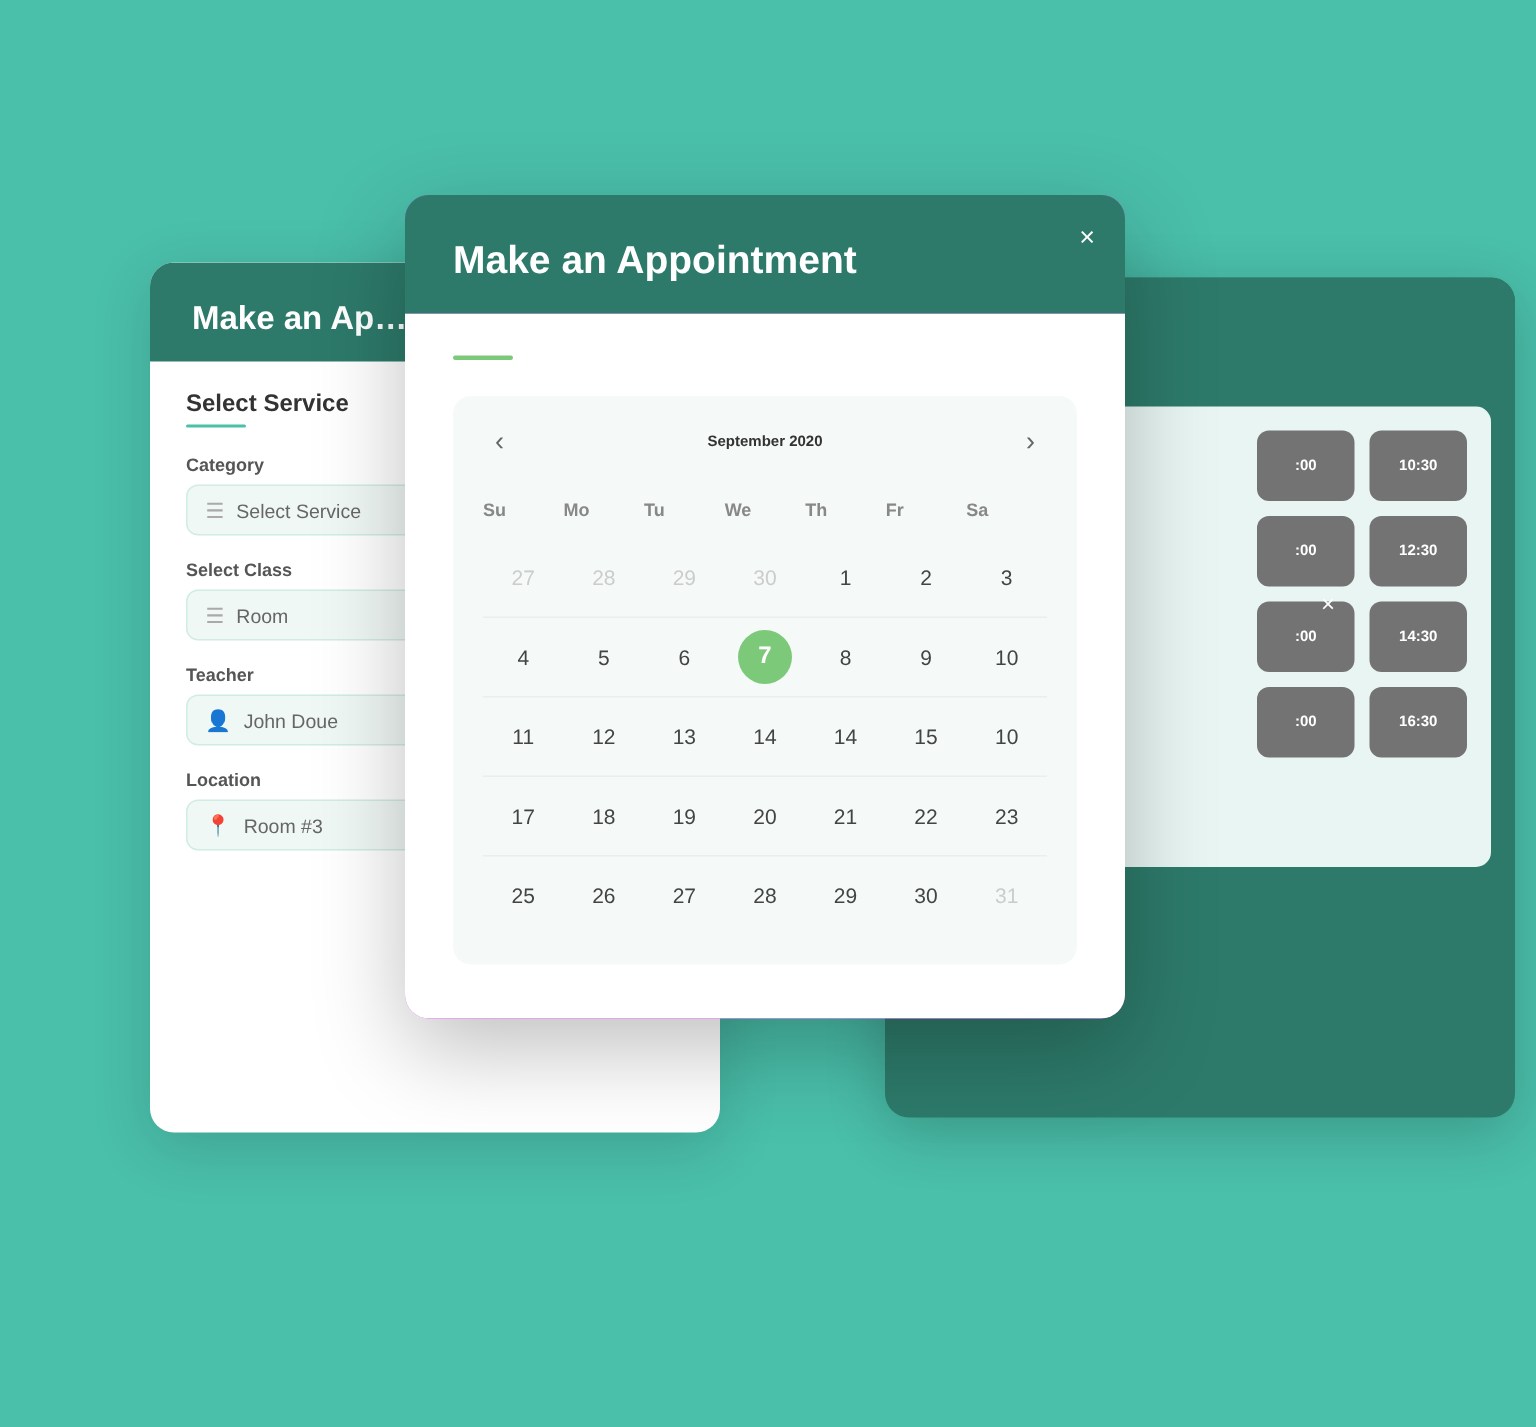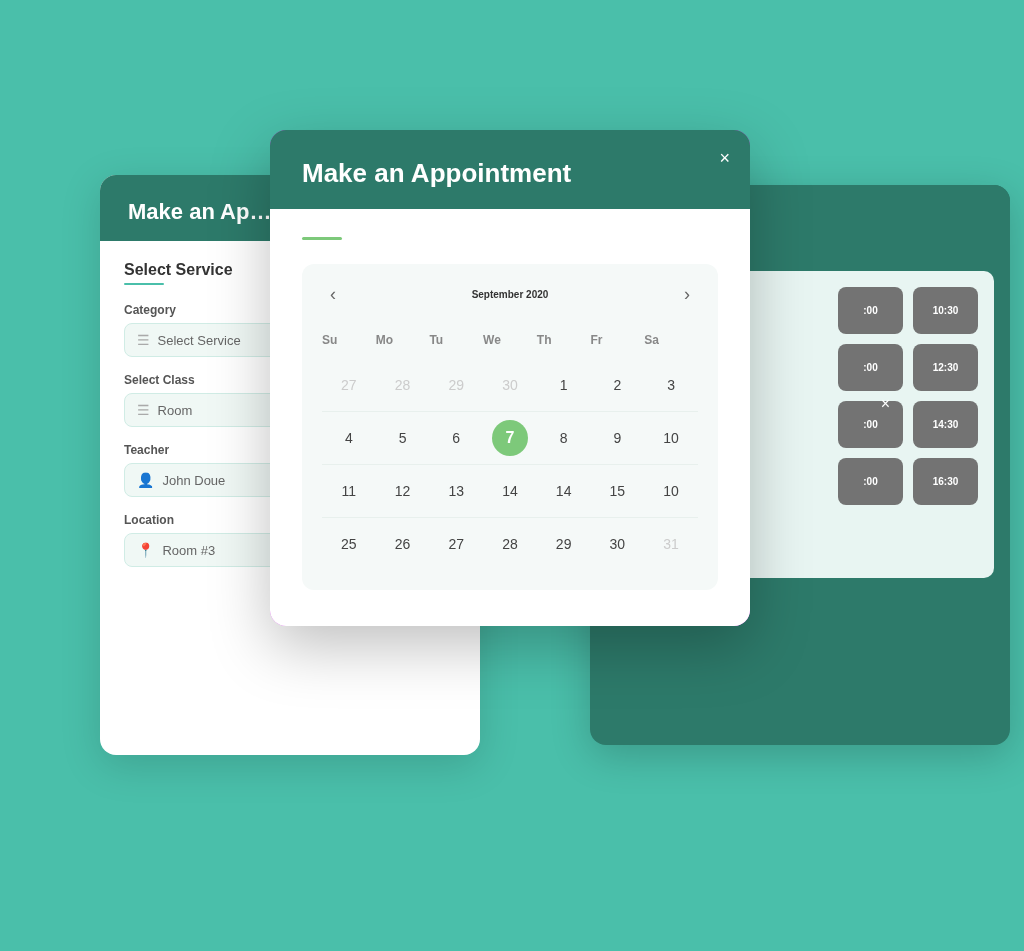--- a/index.html
+++ b/index.html
@@ -425,20 +425,29 @@
           <tr>
             <td><span class="day-normal">11</span></td>
             <td><span class="day-normal">12</span></td>
             <td><span class="day-normal">13</span></td>
             <td><span class="day-normal">14</span></td>
             <td><span class="day-normal">14</span></td>
             <td><span class="day-normal">15</span></td>
             <td><span class="day-normal">10</span></td>
           </tr>
 
+          <tr>
+            <td><span class="day-normal">17</span></td>
+            <td><span class="day-normal">18</span></td>
+            <td><span class="day-normal">19</span></td>
+            <td><span class="day-normal">20</span></td>
+            <td><span class="day-normal">21</span></td>
+            <td><span class="day-normal">22</span></td>
+            <td><span class="day-normal">23</span></td>
+          </tr>
 
           <tr>
             <td><span class="day-normal">25</span></td>
             <td><span class="day-normal">26</span></td>
             <td><span class="day-normal">27</span></td>
             <td><span class="day-normal">28</span></td>
             <td><span class="day-normal">29</span></td>
             <td><span class="day-normal">30</span></td>
             <td class="other-month"><span class="day-normal day-dimmed">31</span></td>
           </tr>

